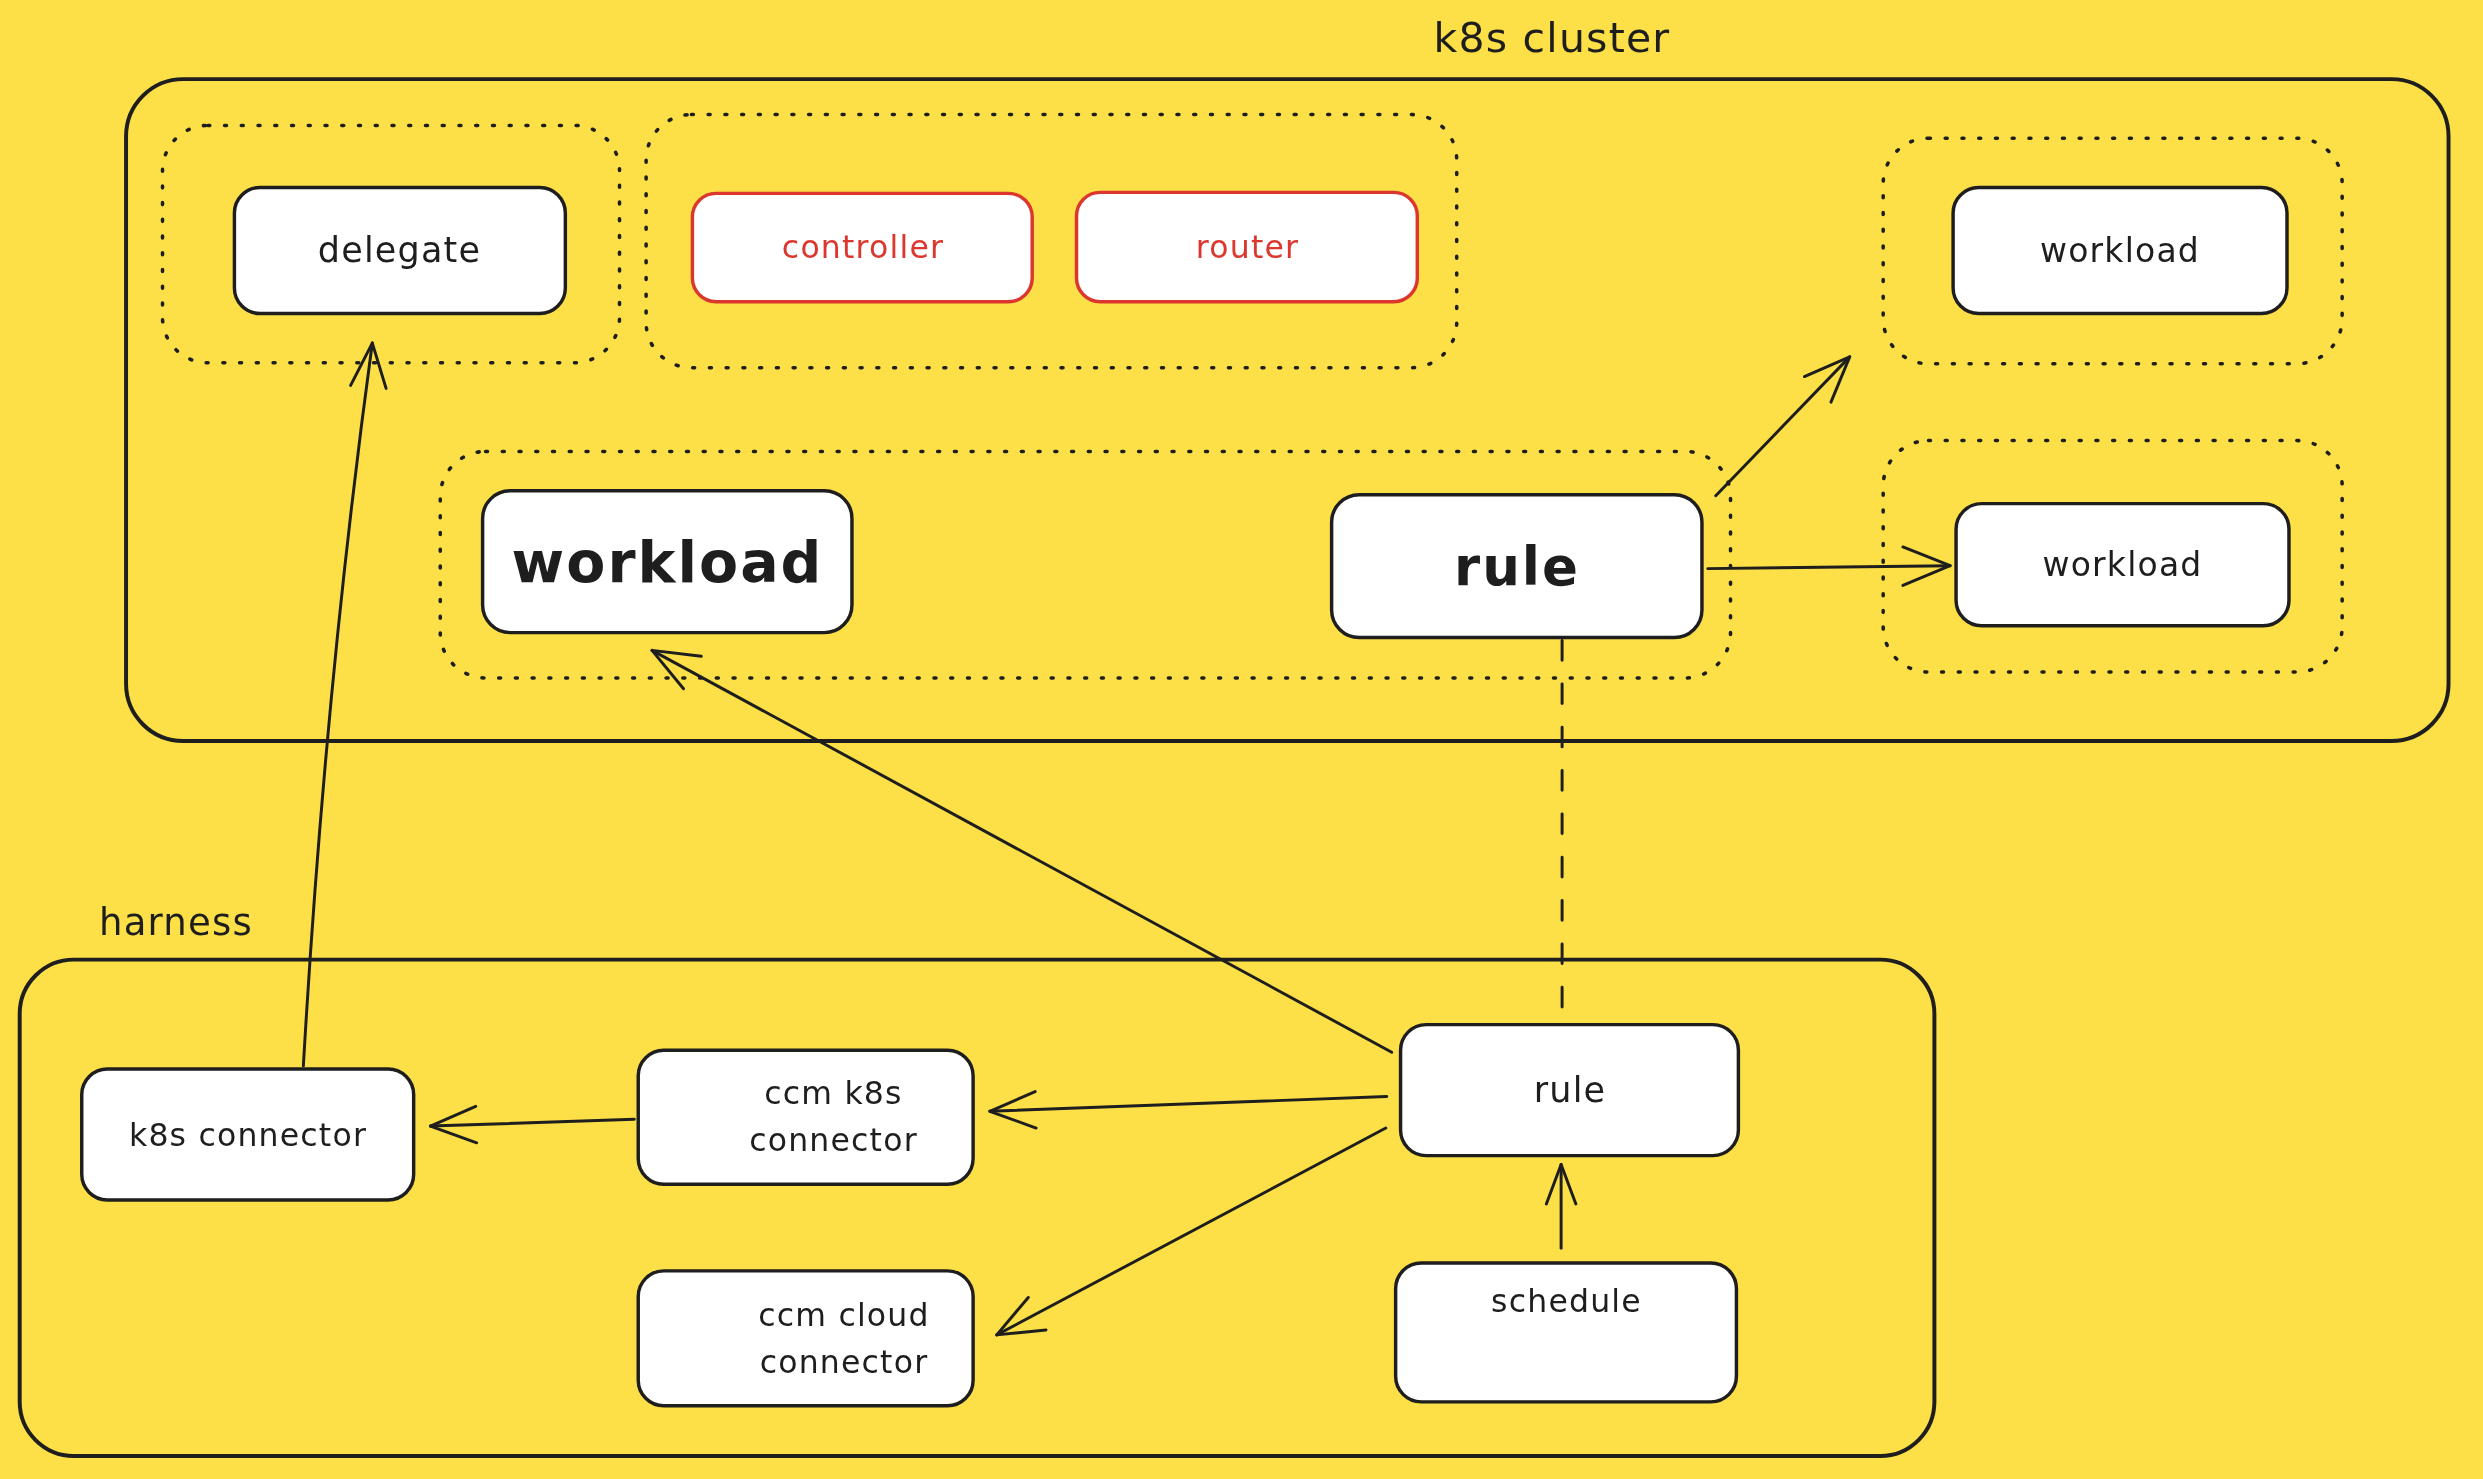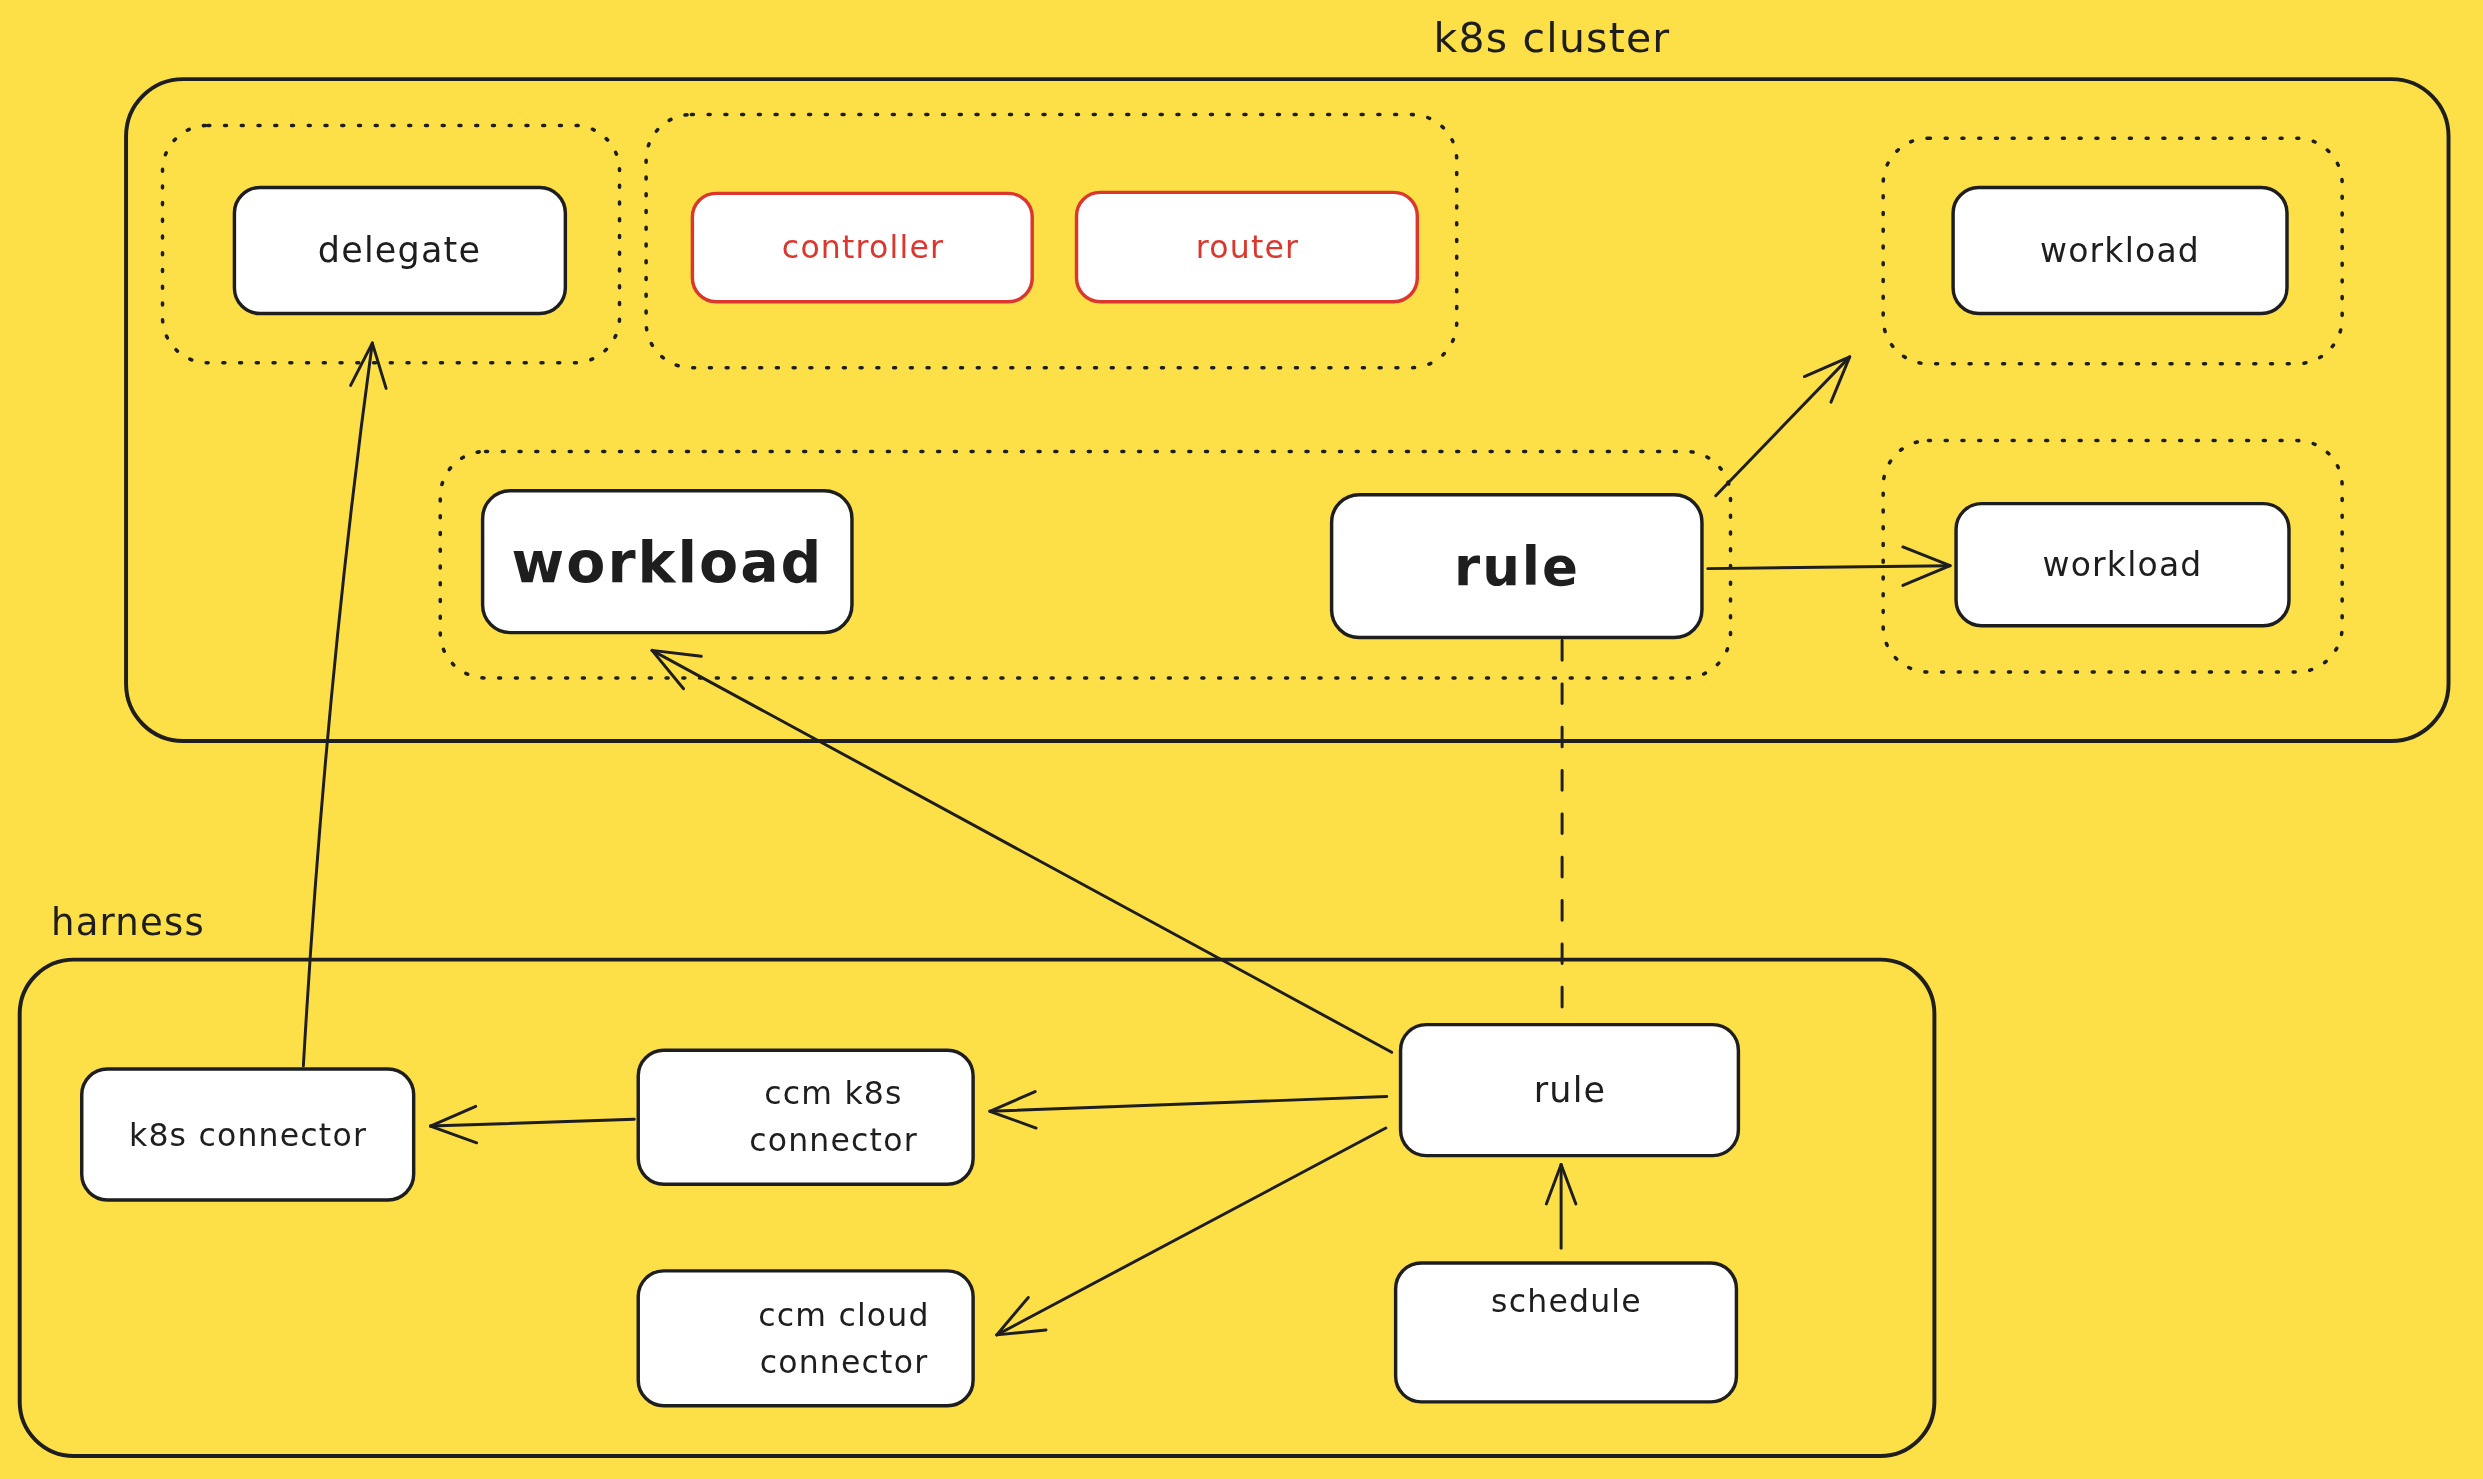--- a/index.html
+++ b/index.html
@@ -19,21 +19,21 @@
     align-items: center;
     justify-content: center;
     text-align: center;
     letter-spacing: 1.2px;
     color: #1e1e1e;
     white-space: nowrap;
     pointer-events: none;
   }
   .label.two-line { flex-direction: column; line-height: 47px; padding-left: 28px; }
   .t-title    { font-size: 41px; }
-  .t-harness  { font-size: 37px; justify-content: flex-start; }
+  .t-harness  { font-size: 37px; justify-content: flex-start; margin-left: 48px; }
   .t-node     { font-size: 33px; }
   .t-node-sm  { font-size: 31.5px; }
   .t-big      { font-size: 57px; font-weight: bold; letter-spacing: 2px; }
   .t-big-rule { font-size: 53px; font-weight: bold; letter-spacing: 2px; }
   .t-red      { color: #dc372f; }
 </style>
 </head>
 <body>
 
 <div class="canvas">

